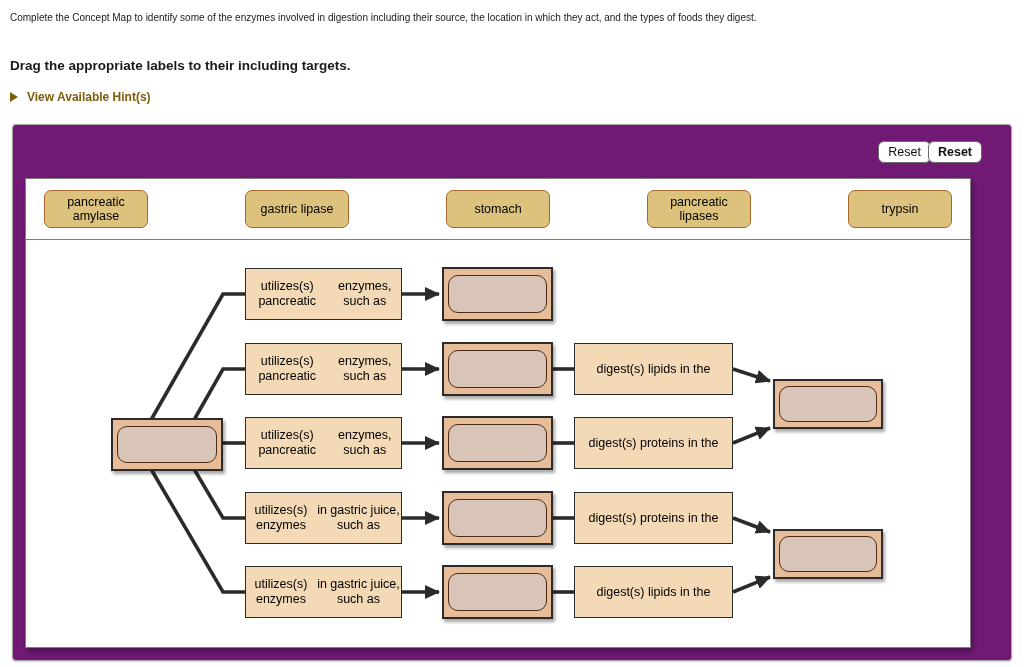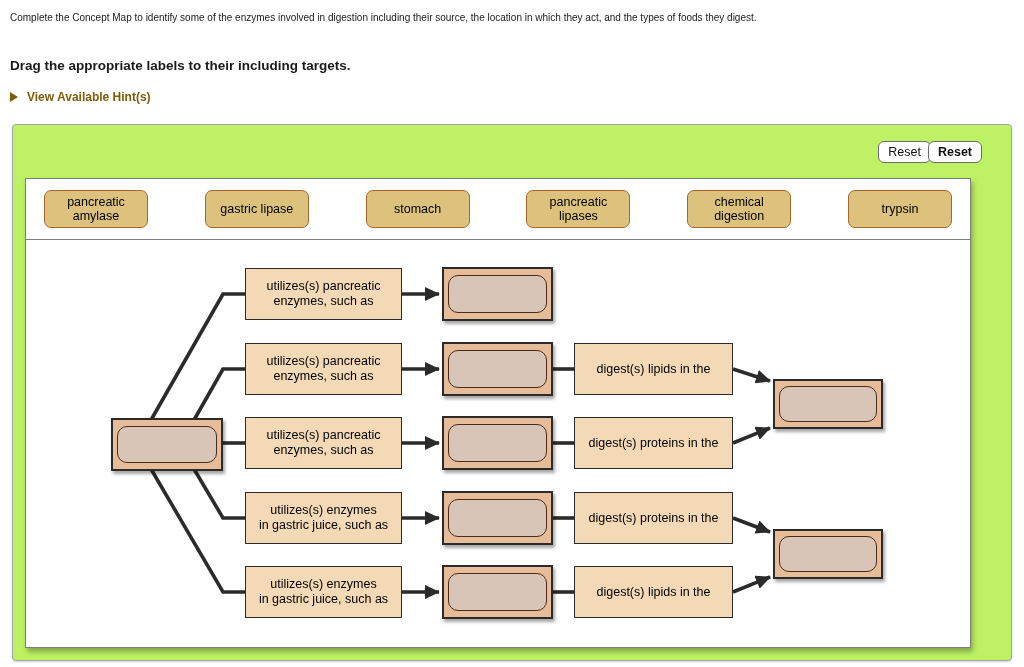--- a/index.html
+++ b/index.html
@@ -4,37 +4,37 @@
 <style>
   html,body{margin:0;padding:0;background:#ffffff;width:1024px;height:667px;
     font-family:"Liberation Sans", sans-serif; -webkit-font-smoothing:antialiased;}
   .question{position:absolute;left:10px;top:8px;width:1002px;font-size:10px;line-height:19px;color:#1a1a1a;}
   .instruction{position:absolute;left:10px;top:58px;font-size:13.5px;font-weight:bold;color:#1a1a1a;}
   .hint{position:absolute;left:10px;top:90px;display:flex;align-items:center;gap:9px;cursor:pointer;}
   .hint-tri{width:0;height:0;border-left:8px solid #7d5c0a;border-top:5.5px solid transparent;border-bottom:5.5px solid transparent;}
   .hint-text{font-size:12px;font-weight:bold;color:#7d5c0a;}
 
   .panel{position:absolute;left:12px;top:124px;width:998px;height:535px;border:1px solid #a6a6a6;
-    border-radius:4px;background:#bef264;box-shadow:0 1px 2px rgba(0,0,0,0.18);}
+    border-radius:4px;background:#701a75;box-shadow:0 1px 2px rgba(0,0,0,0.18);}
   .btn{position:absolute;top:16px;height:22px;background:#ffffff;border:1.6px solid #6e6e6e;border-radius:6px;
     font-family:"Liberation Sans",sans-serif;font-size:12.5px;color:#111;display:flex;align-items:center;justify-content:center;cursor:pointer;padding:0 9px;}
   .btn-reset{right:80px;}
   .btn-help{right:29px;font-weight:bold;}
 
   .workspace{position:absolute;left:12px;top:53px;width:944px;height:468px;border:1.5px solid #7e7e7e;
     background:#ffffff;box-shadow:2px 4px 5px rgba(0,0,0,0.3);}
   .bank{height:60px;border-bottom:1.5px solid #7e7e7e;display:flex;align-items:center;justify-content:space-between;padding:0 18px;}
   .bank-label{width:104px;min-height:38px;background:#dcc27d;border:1.7px solid #a5672c;border-radius:7px;
     display:flex;align-items:center;justify-content:center;text-align:center;font-size:12.5px;line-height:14.5px;color:#000;
     padding:2px 4px;box-sizing:border-box;cursor:grab;}
   .map{position:relative;width:944px;height:406px;}
   .map svg{position:absolute;left:0;top:0;}
 
   .stmt{position:absolute;width:157px;height:52px;background:#f3d9b5;border:1.8px solid #2b2b2b;
-    display:flex;flex-direction:column;align-items:center;justify-content:center;text-align:center;
+    display:flex;flex-direction:row;align-items:center;justify-content:center;text-align:center;
     font-size:12.5px;line-height:15px;color:#000;box-sizing:border-box;}
   .drop{position:absolute;background:#e7bc99;border:2px solid #2b2b2b;box-sizing:border-box;
     box-shadow:2px 3px 3px rgba(0,0,0,0.35);cursor:pointer;}
   .drop-inner{position:absolute;left:4px;right:4px;top:6px;bottom:6px;background:#d9c5b8;
     border:1.5px solid #4c2a18;border-radius:10px;}
 </style>
 </head>
 <body>
 
 <div class="question">Complete the Concept Map to identify some of the enzymes involved in digestion including their source, the location in which they act, and the types of foods they digest.</div>
@@ -48,21 +48,20 @@
   <button class="btn btn-reset">Reset</button>
   <button class="btn btn-help">Reset</button>
 
   <div class="workspace">
 
     <div class="bank">
       <div class="bank-label">pancreatic amylase</div>
       <div class="bank-label">gastric lipase</div>
       <div class="bank-label">stomach</div>
       <div class="bank-label">pancreatic lipases</div>
-      <div class="bank-label">chemical digestion</div>
       <div class="bank-label">trypsin</div>
     </div>
 
     <div class="map">
       <svg width="944" height="406" viewBox="0 0 944 406">
         <defs>
           <marker id="arrow" markerUnits="userSpaceOnUse" markerWidth="16" markerHeight="14" refX="14" refY="7" orient="auto">
             <path d="M0,0 L15,7 L0,14 Z" fill="#2b2b2b"></path>
           </marker>
         </defs>

